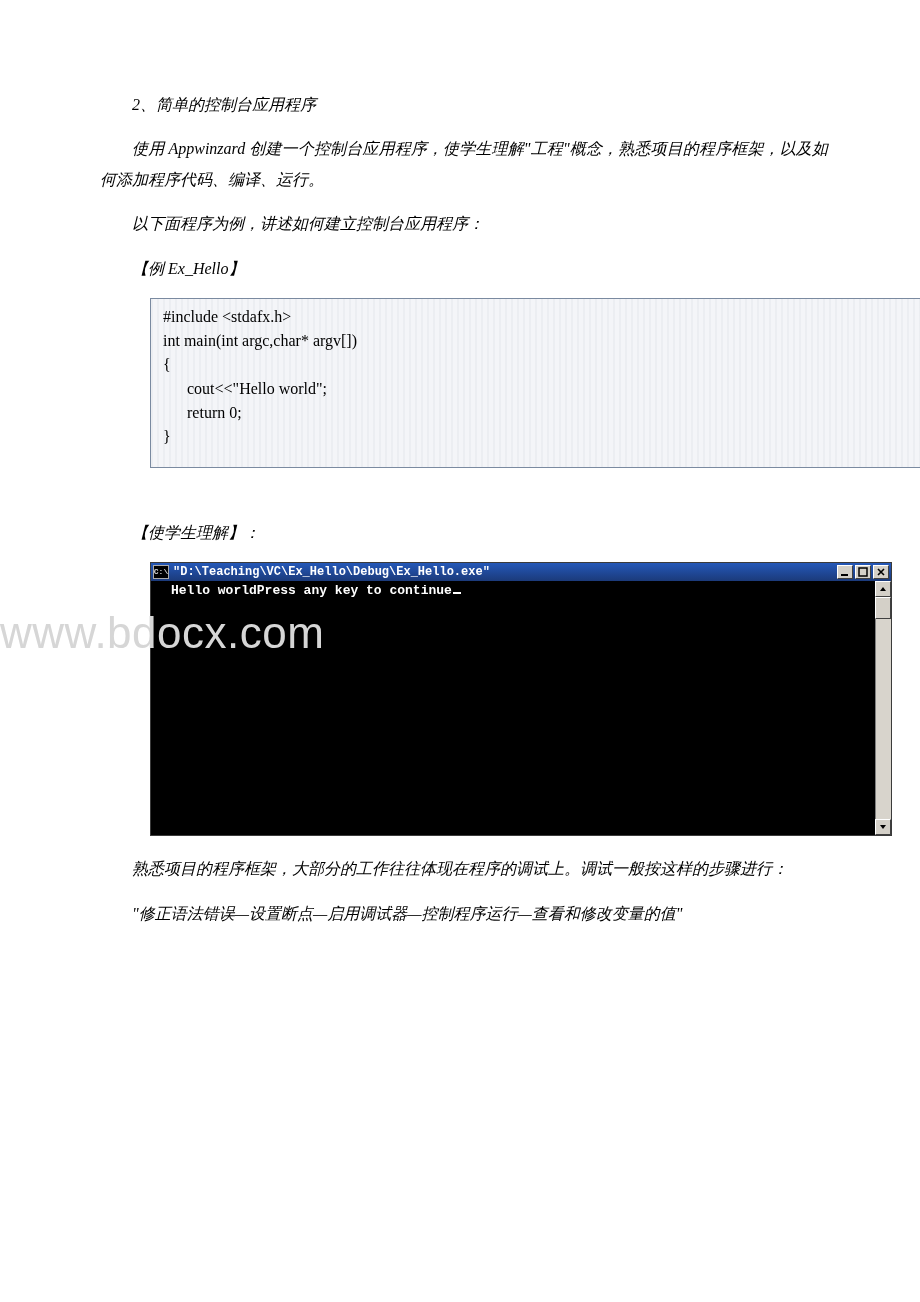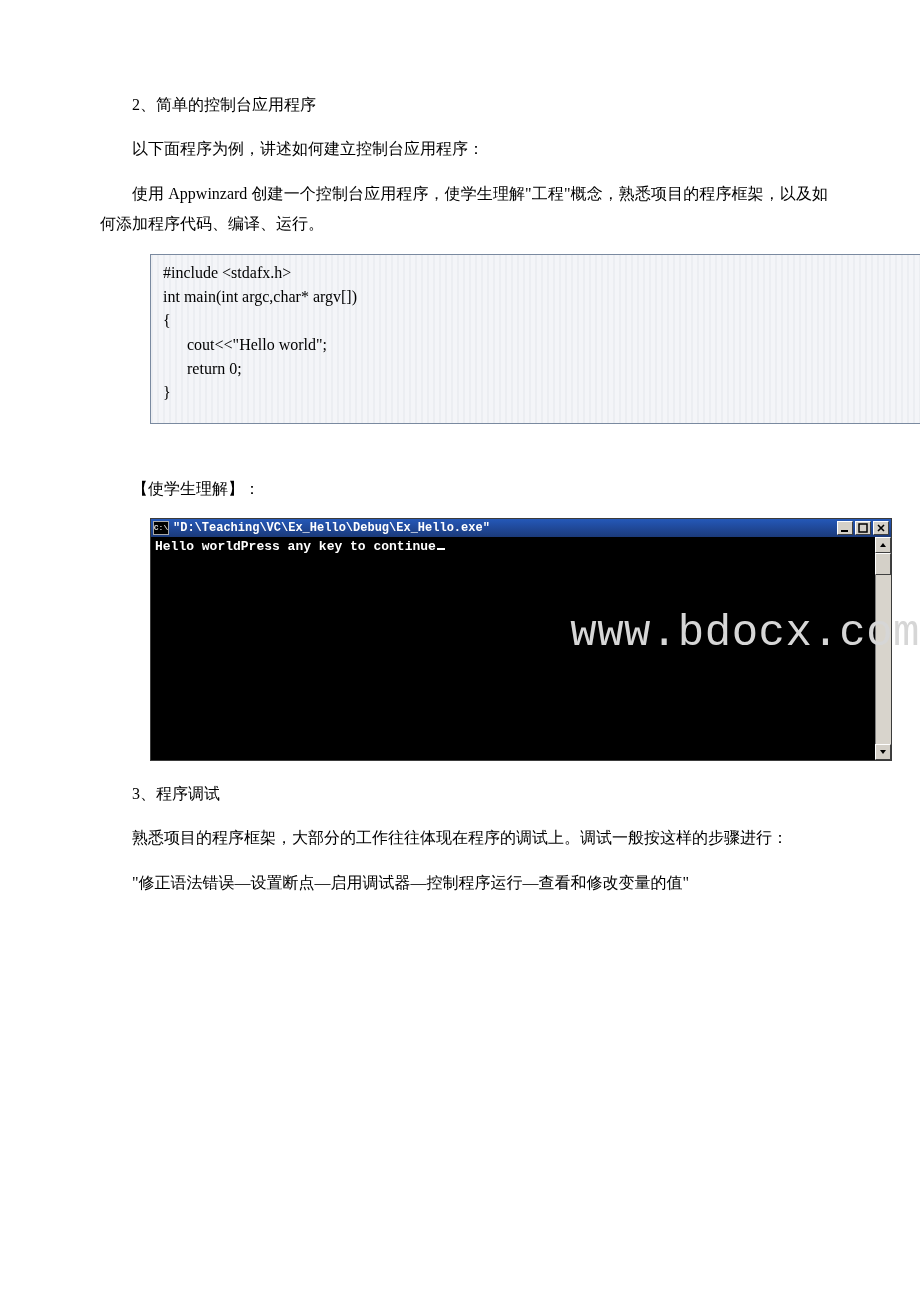--- a/index.html
+++ b/index.html
@@ -14,20 +14,21 @@
     padding: 90px 0 40px 0;
     position: relative;
   }
   .content {
     padding: 0 80px 0 100px;
   }
   .para {
     line-height: 1.9;
     margin: 0 12px 14px 0;
     text-align: justify;
+    font-style: italic;
   }
   .indent {
     text-indent: 2em;
   }
   .code-box {
     margin: 12px 0 0 50px;
     width: 844px;
     border: 1px solid #7a8aa0;
     background: #f4f5f8;
     background-image: linear-gradient(90deg, rgba(200,205,215,0.18) 0 2px, transparent 2px 6px);
@@ -37,22 +38,22 @@
     font-size: 16px;
     line-height: 1.5;
     white-space: pre;
     min-height: 170px;
   }
   .watermark {
     position: absolute;
     top: 608px;
     left: 0;
     width: 920px;
-    text-align: right;
-    font-family: Liberation Mono, monospace;
+    text-align: left;
+    font-family: Liberation Sans, sans-serif;
     font-size: 44px;
     color: #d6d6d6;
     letter-spacing: 0.5px;
     pointer-events: none;
     user-select: none;
   }
   .result-label {
     margin-top: 50px;
   }
   .console-window {
@@ -102,21 +103,22 @@
     border: 1px solid #404040;
     border-top-color: #fff;
     border-left-color: #fff;
     display: inline-flex;
     align-items: center;
     justify-content: center;
   }
   .win-btn svg { width: 10px; height: 10px; }
   .console-body {
     display: flex;
-    height: 223px;
+    height: 254px;
+    padding-left: 16px;
   }
   .console-output {
     flex: 1;
     background: #000;
     color: #fff;
     font-size: 13px;
     padding: 2px 4px;
     white-space: pre;
     font-weight: bold;
     line-height: 1.3;
@@ -155,24 +157,25 @@
     margin-left: 1px;
   }
 </style>
 </head>
 <body>
 
 <div class="content">
 
   <p class="para indent">2、简单的控制台应用程序</p>
 
+  <p class="para indent">使用 Appwinzard 创建一个控制台应用程序，使学生理解"工程"概念，熟悉项目的程序框架，以及如何添加程序代码、编译、运行。</p>
+
   <p class="para indent">以下面程序为例，讲述如何建立控制台应用程序：</p>
 
-  <p class="para indent">使用 Appwinzard 创建一个控制台应用程序，使学生理解"工程"概念，熟悉项目的程序框架，以及如何添加程序代码、编译、运行。</p>
-
+  <p class="para indent">【例 Ex_Hello】</p>
 
   <div class="code-box">#include &lt;stdafx.h&gt;
 int main(int argc,char* argv[])
 {
       cout&lt;&lt;"Hello world";
       return 0;
 }</div>
 
 </div>
 
@@ -217,20 +220,19 @@
         <div class="sb-btn">
           <svg viewBox="0 0 8 8">
               <path d="M4 6 L7 2 L1 2 Z" fill="#000"></path>
             </svg>
         </div>
       </div>
     </div>
   </div>
 
 
-  <p class="para indent">3、程序调试</p>
 
   <p class="para indent">熟悉项目的程序框架，大部分的工作往往体现在程序的调试上。调试一般按这样的步骤进行：</p>
 
   <p class="para indent">"修正语法错误—设置断点—启用调试器—控制程序运行—查看和修改变量的值"</p>
 
 
 </div>
 
 </body></html>

